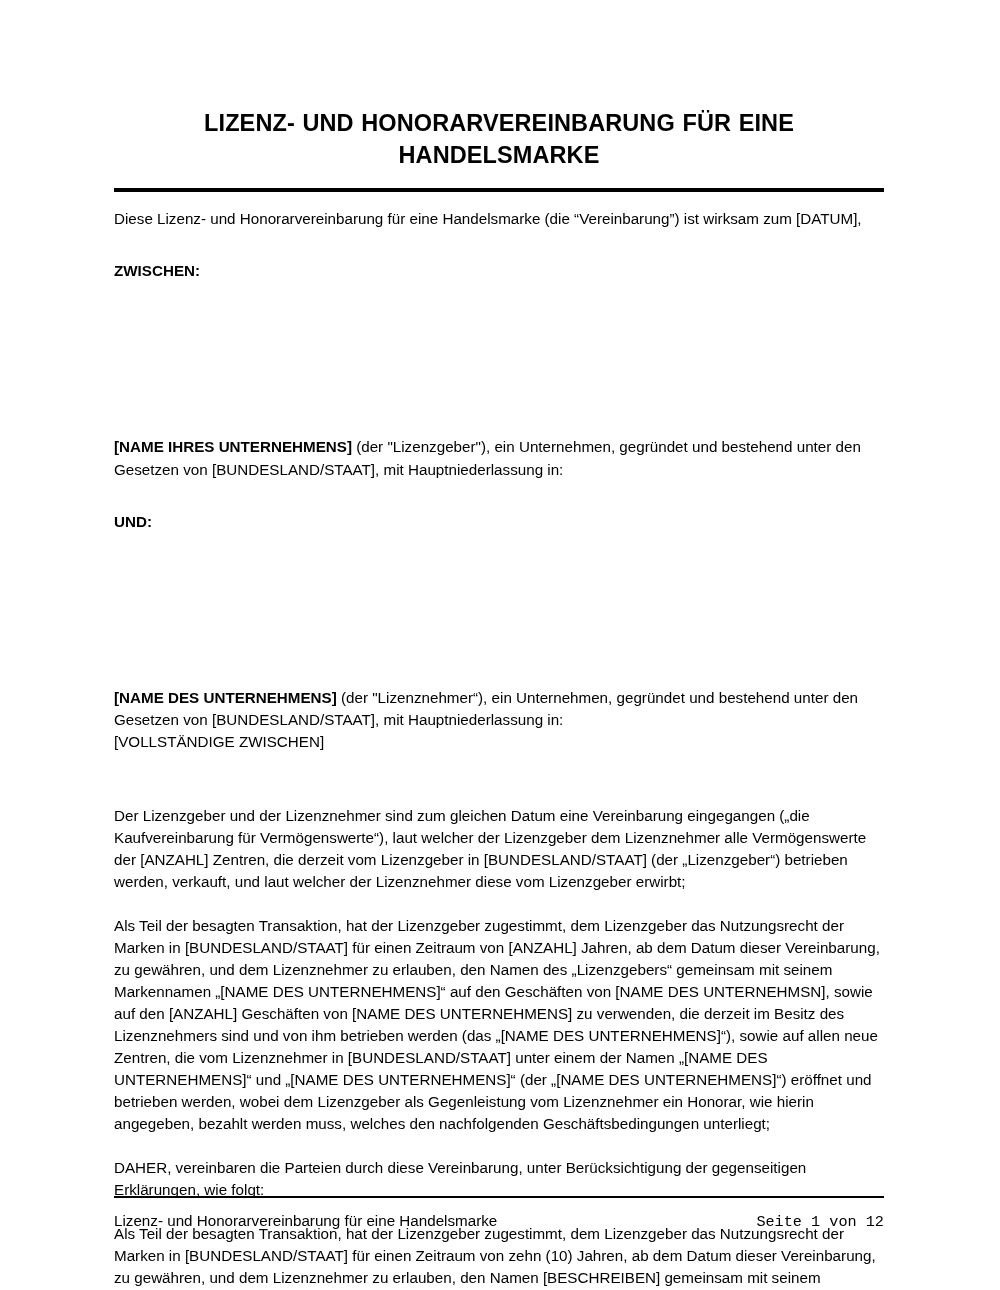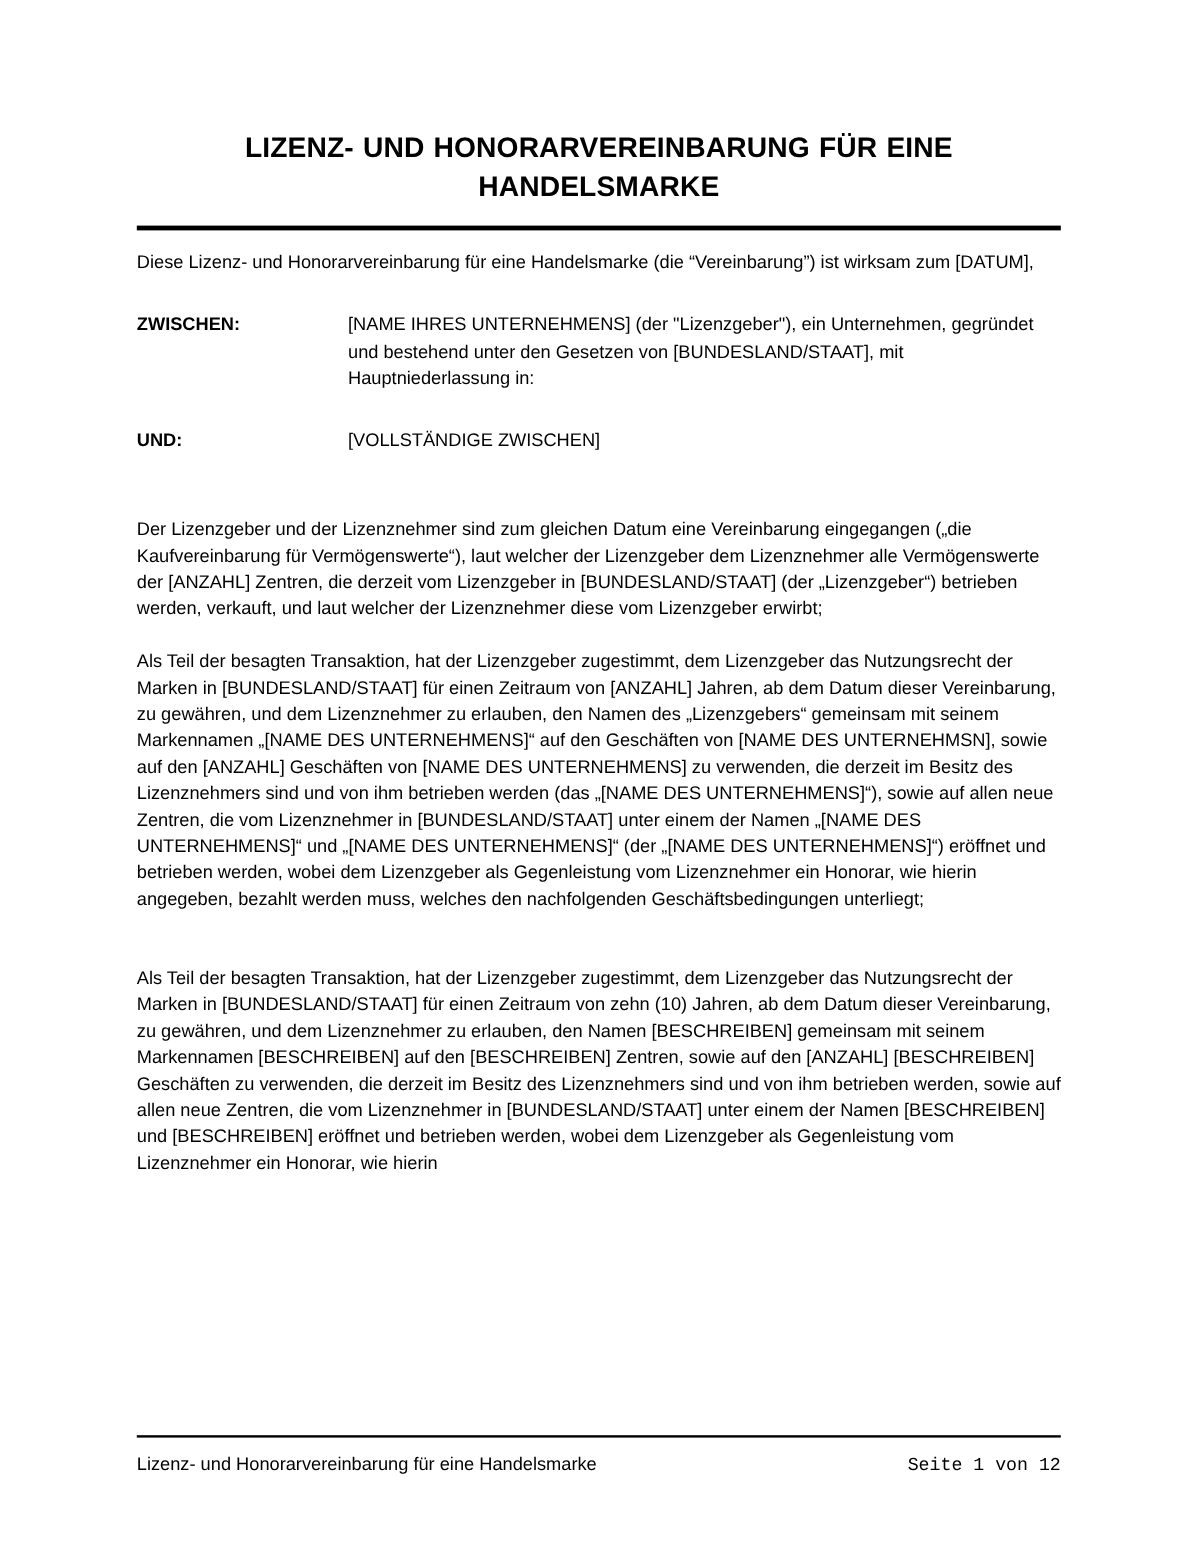--- a/index.html
+++ b/index.html
@@ -66,32 +66,33 @@
   }
   .gap-lg { height: 30px; }
   .gap-md { height: 22px; }
 
   
   .party-row {
     display: flex;
     align-items: flex-start;
     font-size: 15.2px;
     line-height: 1.45;
+    flex-direction: column;
   }
   .party-label {
     width: 176px;
     flex: 0 0 176px;
     font-weight: bold;
     white-space: nowrap;
   }
   .party-body {
     flex: 1 1 auto;
   }
   .party-body .pname {
-    font-weight: normal;
+    font-weight: bold;
   }
   .party-address {
     margin-top: 22px;
   }
 
   
   .footer {
     position: absolute;
     left: 114px;
     top: 1196px;
@@ -135,37 +136,39 @@
         <div class="party-body">
           <p class="para"><span class="pname">[NAME IHRES UNTERNEHMENS]</span><span> (der "Lizenzgeber"), ein Unternehmen, gegründet und bestehend unter den Gesetzen von [BUNDESLAND/STAAT], mit Hauptniederlassung in:</span></p>
         </div>
       </div>
 
       <div class="gap-lg"></div>
 
       <div class="party-row">
         <div class="party-label">UND:</div>
         <div class="party-body">
+          <p class="para"><span class="pname">[NAME DES UNTERNEHMENS]</span><span> (der "Lizenznehmer“), ein Unternehmen, gegründet und bestehend unter den Gesetzen von [BUNDESLAND/STAAT], mit Hauptniederlassung in:</span></p>
           <p class="para party-address">[VOLLSTÄNDIGE ZWISCHEN]</p>
         </div>
       </div>
 
       <div class="gap-lg"></div>
 
 
       <div class="gap-md"></div>
 
       <p class="para">Der Lizenzgeber und der Lizenznehmer sind zum gleichen Datum  eine Vereinbarung eingegangen („die Kaufvereinbarung für Vermögenswerte“), laut welcher der Lizenzgeber dem Lizenznehmer alle Vermögenswerte der [ANZAHL] Zentren, die derzeit vom Lizenzgeber in [BUNDESLAND/STAAT] (der „Lizenzgeber“) betrieben werden, verkauft, und laut welcher der Lizenznehmer diese vom Lizenzgeber erwirbt;</p>
 
       <div class="gap-md"></div>
 
       <p class="para">Als Teil der besagten Transaktion, hat der Lizenzgeber zugestimmt, dem Lizenzgeber das Nutzungsrecht der Marken in [BUNDESLAND/STAAT] für einen Zeitraum von [ANZAHL] Jahren, ab dem Datum dieser Vereinbarung, zu gewähren, und dem Lizenznehmer zu erlauben, den Namen des „Lizenzgebers“ gemeinsam mit seinem Markennamen „[NAME DES UNTERNEHMENS]“ auf den Geschäften von [NAME DES UNTERNEHMSN], sowie auf den [ANZAHL] Geschäften von [NAME DES UNTERNEHMENS] zu verwenden, die derzeit im Besitz des Lizenznehmers sind und von ihm betrieben werden (das „[NAME DES UNTERNEHMENS]“), sowie auf allen neue Zentren, die vom Lizenznehmer in [BUNDESLAND/STAAT] unter einem der Namen „[NAME DES UNTERNEHMENS]“ und „[NAME DES UNTERNEHMENS]“ (der „[NAME DES UNTERNEHMENS]“) eröffnet und betrieben werden, wobei dem Lizenzgeber als Gegenleistung vom Lizenznehmer ein Honorar, wie hierin angegeben, bezahlt werden muss, welches den nachfolgenden Geschäftsbedingungen unterliegt;</p>
 
       <div class="gap-md"></div>
 
+      <p class="para">DAHER, vereinbaren die Parteien durch diese Vereinbarung, unter Berücksichtigung der gegenseitigen Erklärungen, wie folgt:</p>
 
       <div class="gap-md"></div>
 
       <p class="para">Als Teil der besagten Transaktion, hat der Lizenzgeber zugestimmt, dem Lizenzgeber das Nutzungsrecht der Marken in [BUNDESLAND/STAAT] für einen Zeitraum von zehn (10) Jahren, ab dem Datum dieser Vereinbarung, zu gewähren, und dem Lizenznehmer zu erlauben, den Namen [BESCHREIBEN] gemeinsam mit seinem Markennamen [BESCHREIBEN] auf den [BESCHREIBEN] Zentren, sowie auf den [ANZAHL] [BESCHREIBEN] Geschäften zu verwenden, die derzeit im Besitz des Lizenznehmers sind und von ihm betrieben werden, sowie auf allen neue Zentren, die vom Lizenznehmer in [BUNDESLAND/STAAT] unter einem der Namen [BESCHREIBEN] und [BESCHREIBEN] eröffnet und betrieben werden, wobei dem Lizenzgeber als Gegenleistung vom Lizenznehmer ein Honorar, wie hierin</p>
 
     </div>
   </div>
 
   <div class="footer">
     <div class="footer-rule"></div>

